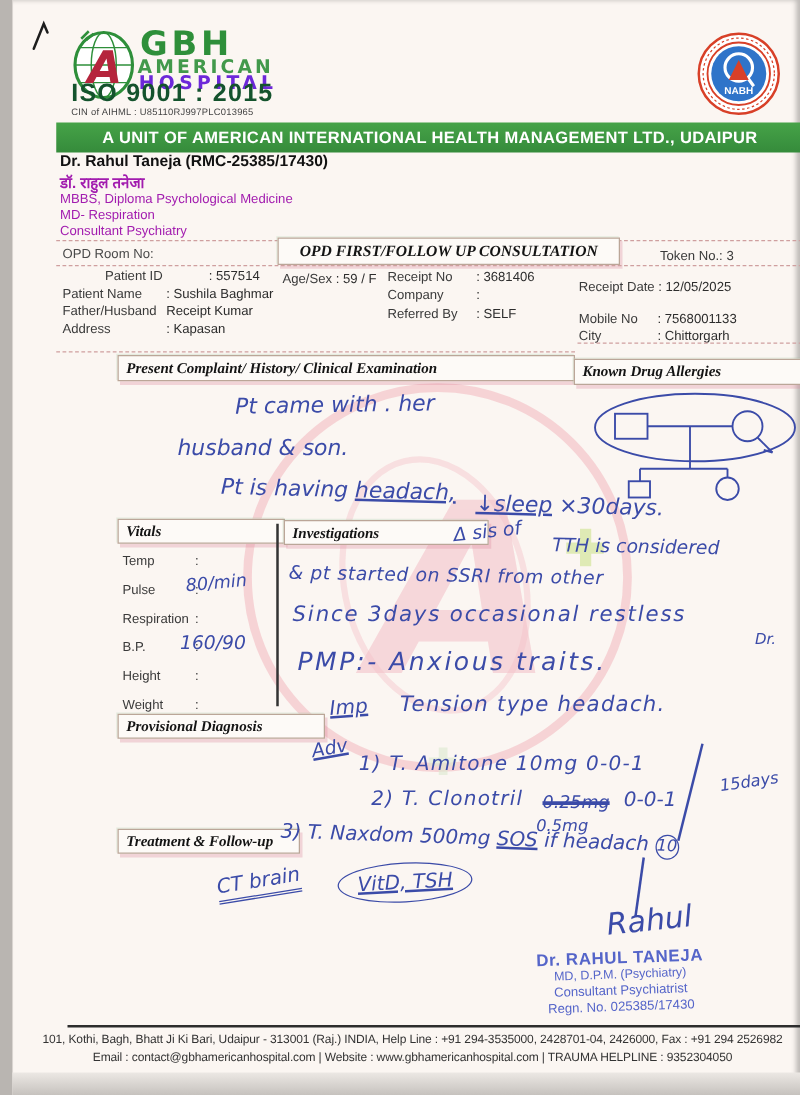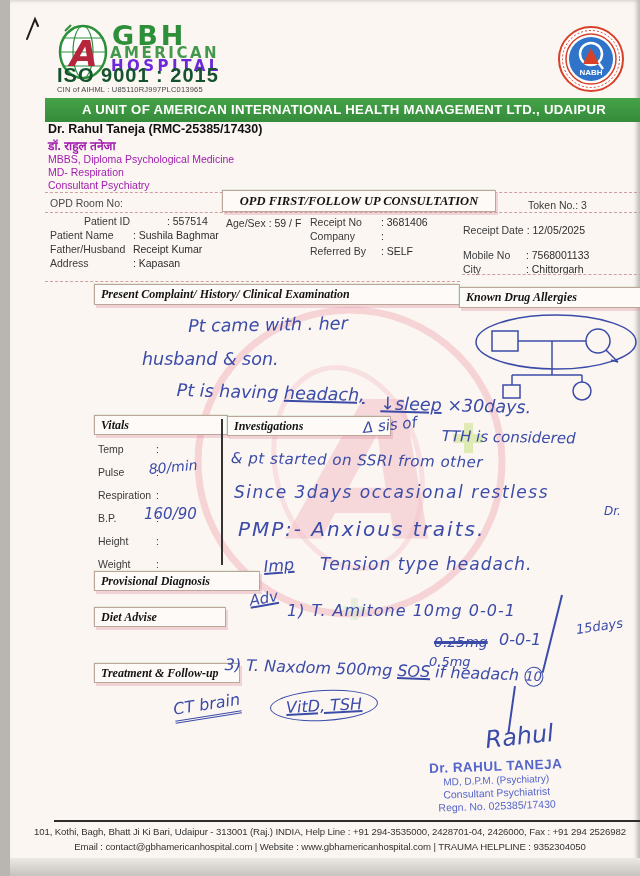--- a/index.html
+++ b/index.html
@@ -228,23 +228,23 @@
   <div class="abs hw" style="left:432px;top:427px;font-size:15px;transform:rotate(1deg);">TTH is considered</div>
   <div class="abs hw" style="left:221px;top:449px;font-size:15px;letter-spacing:.5px;transform:rotate(1deg);">&amp; pt started on SSRI from other</div>
   <div class="abs hw" style="left:594px;top:456px;font-size:12px;margin-top:48px;">Dr.</div>
   <div class="abs hw" style="left:224px;top:482px;font-size:17px;letter-spacing:1.5px;">Since 3days occasional restless</div>
   <div class="abs hw" style="left:228px;top:517px;font-size:20px;letter-spacing:2px;">PMP:- Anxious traits.</div>
 
   <div class="abs secbox" style="left:84px;top:571px;width:152px;height:18px;">Provisional Diagnosis</div>
   <div class="abs hw und" style="left:253px;top:557px;font-size:16px;transform:rotate(-4deg);">Imp</div>
   <div class="abs hw" style="left:310px;top:554px;font-size:17px;letter-spacing:1px;">Tension type headach.</div>
 
-  <div class="abs secbox" style="left:84px;top:607px;width:118px;height:18px;">Diet Advise</div>
   <div class="abs hw und" style="left:238px;top:592px;font-size:15px;transform:rotate(-10deg);">Adv</div>
   <div class="abs hw" style="left:277px;top:601px;font-size:16px;letter-spacing:1px;">1) T. Amitone 10mg 0-0-1</div>
+  <div class="abs hw" style="left:287px;top:629px;font-size:16px;letter-spacing:1px;">2) T. Clonotril</div>
   <div class="abs hw strike" style="left:424px;top:634px;font-size:14px;">0.25mg</div>
   <div class="abs hw" style="left:489px;top:630px;font-size:16px;">0-0-1</div>
   <div class="abs hw" style="left:419px;top:654px;font-size:13px;">0.5mg</div>
   <div class="abs inkline" style="left:551px;top:595px;width:2px;height:80px;transform:rotate(14deg);"></div>
   <div class="abs hw" style="left:565px;top:622px;font-size:13px;transform:rotate(-8deg);">15days</div>
 
   <div class="abs secbox" style="left:84px;top:663px;width:132px;height:18px;">Treatment &amp; Follow-up</div>
   <div class="abs hw" style="left:215px;top:655px;font-size:16px;transform:rotate(2deg);">
     <span>3) T. Naxdom 500mg </span><span class="und">SOS</span><span> if headach </span><span class="circle-qty">10</span>
   </div>

